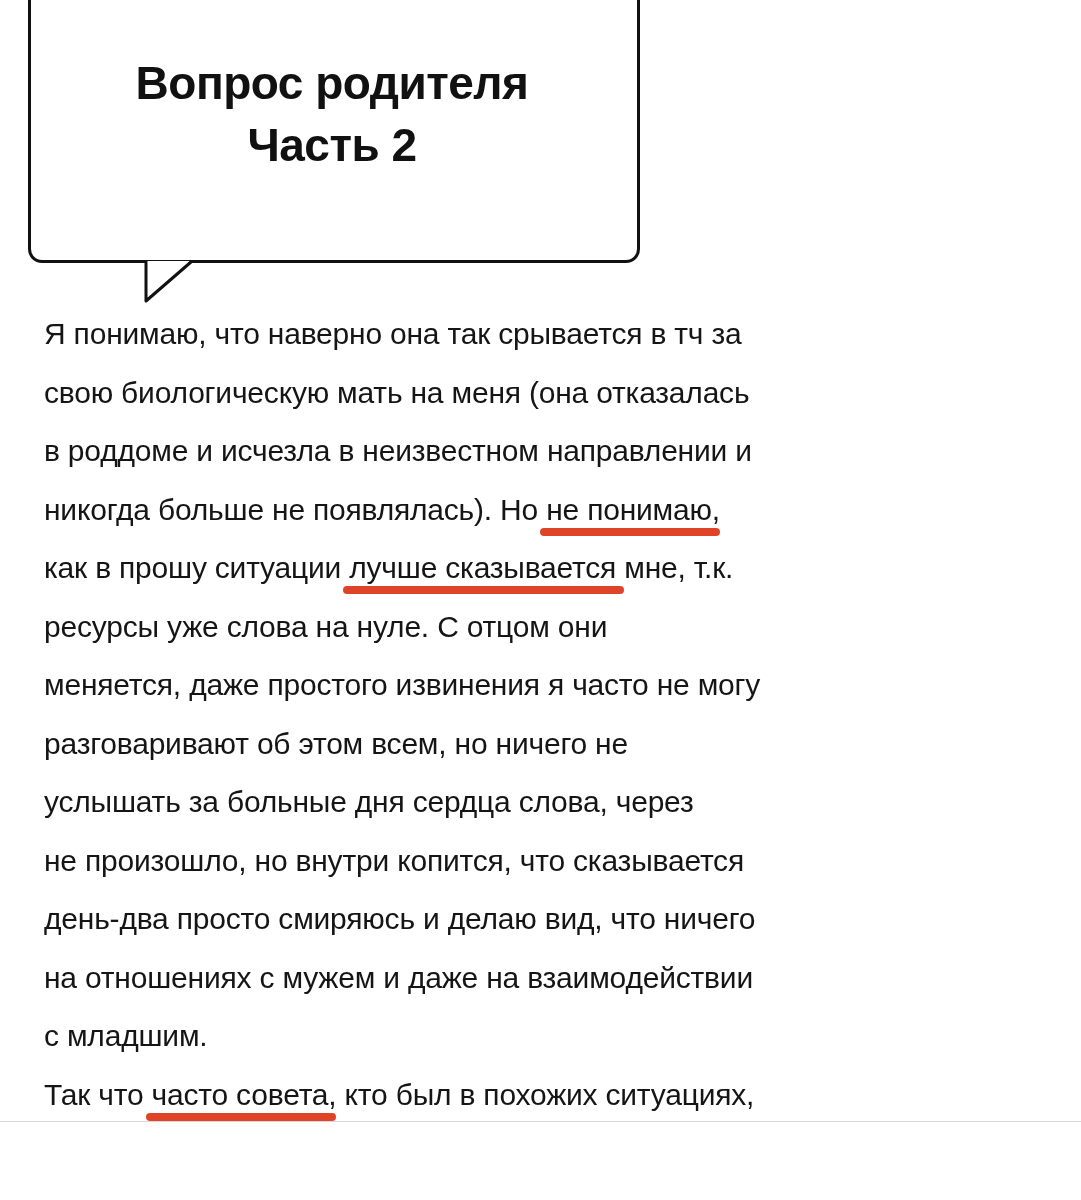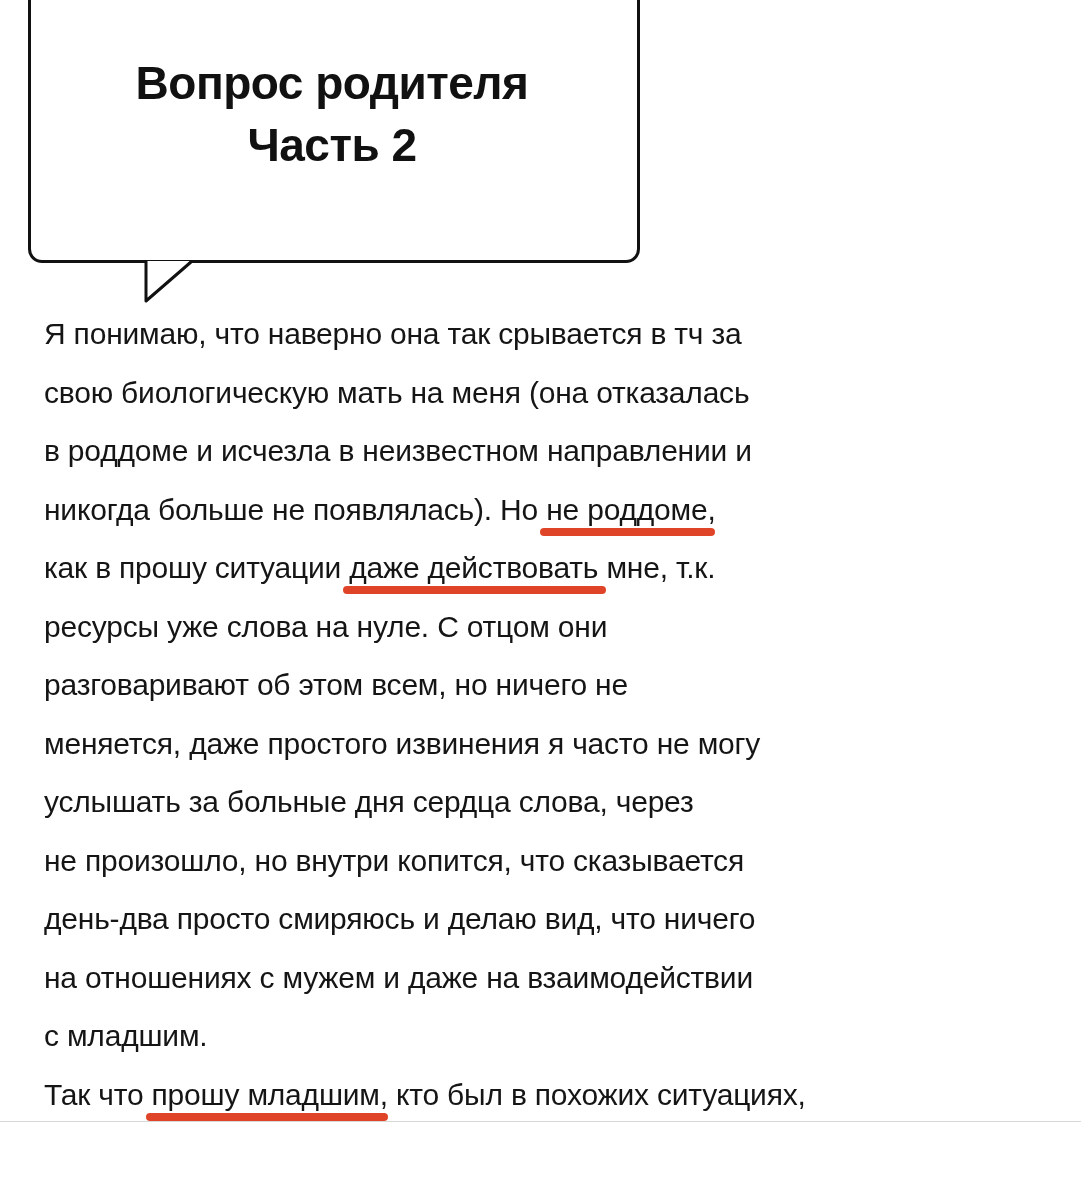--- a/index.html
+++ b/index.html
@@ -24,26 +24,26 @@
 
 <div class="title">
   <div>Вопрос родителя</div>
   <div>Часть 2</div>
 </div>
 
 <div class="body-text">
   <span class="line">Я понимаю, что наверно она так срывается в тч за</span>
   <span class="line">свою биологическую мать на меня (она отказалась</span>
   <span class="line">в роддоме и исчезла в неизвестном направлении и</span>
-  <span class="line"><span>никогда больше не появлялась). Но </span><span class="mark"><span>не роддоме</span><span class="ul"></span></span><span>,</span></span>
-  <span class="line"><span>как в прошу ситуации </span><span class="mark"><span>даже действовать</span><span class="ul"></span></span><span> мне, т.к.</span></span>
+  <span class="line"><span>никогда больше не появлялась). Но </span><span class="mark"><span>не понимаю</span><span class="ul"></span></span><span>,</span></span>
+  <span class="line"><span>как в прошу ситуации </span><span class="mark"><span>лучше сказывается</span><span class="ul"></span></span><span> мне, т.к.</span></span>
   <span class="line">ресурсы уже слова на нуле. С отцом они</span>
+  <span class="line">меняется, даже простого извинения я часто не могу</span>
   <span class="line">разговаривают об этом всем, но ничего не</span>
-  <span class="line">меняется, даже простого извинения я часто не могу</span>
   <span class="line">услышать за больные дня сердца слова, через</span>
   <span class="line">не произошло, но внутри копится, что сказывается</span>
   <span class="line">день-два просто смиряюсь и делаю вид, что ничего</span>
   <span class="line">на отношениях с мужем и даже на взаимодействии</span>
   <span class="line">с младшим.</span>
-  <span class="line"><span>Так что </span><span class="mark"><span>прошу младшим</span><span class="ul"></span></span><span>, кто был в похожих ситуациях,</span></span>
+  <span class="line"><span>Так что </span><span class="mark"><span>часто совета</span><span class="ul"></span></span><span>, кто был в похожих ситуациях,</span></span>
 </div>
 
 <div class="divider"></div>
 
 </body></html>

